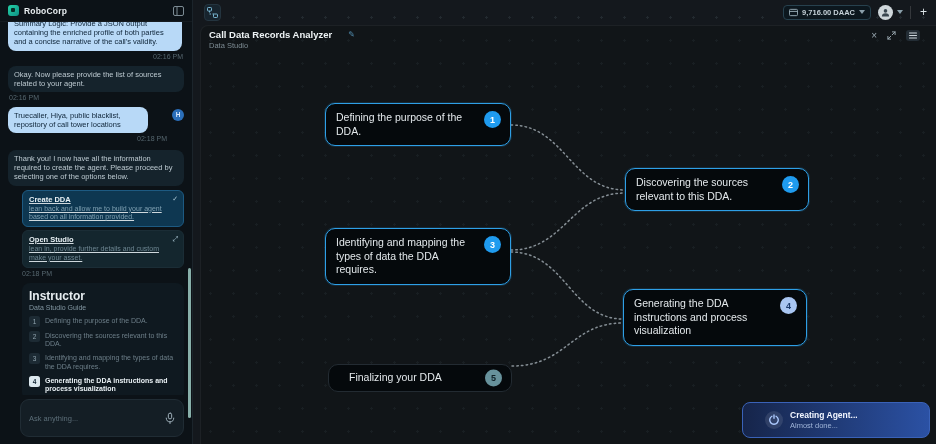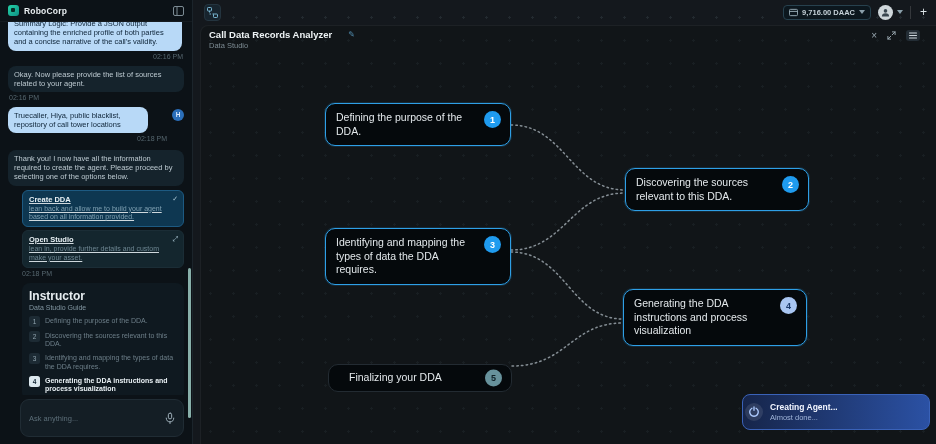--- a/index.html
+++ b/index.html
@@ -84,21 +84,21 @@
   .node-label { font-size:10.5px; line-height:1.3; color:#e3e8eb; display:block; }
   .node-badge { position:absolute; top:7px; right:9px; width:17px; height:17px; border-radius:50%; background:#1f9bef; color:#fff; font-size:9px; font-weight:bold; display:flex; align-items:center; justify-content:center; }
   .node.n1 { left:132px; top:103px; width:186px; }
   .node.n2 { left:432px; top:168px; width:184px; }
   .node.n3 { left:132px; top:228px; width:186px; }
   .node.n4 { left:430px; top:289px; width:184px; }
   .node.n4 .node-badge { background:#a9c6f2; color:#1b3a6b; }
   .node.n5 { left:135px; top:364px; width:184px; border:1px solid #232b32; box-shadow:none; padding:6px 32px 6px 20px; }
   .node.n5 .node-badge { top:50%; transform:translateY(-50%); background:#67929c; color:#0f2127; }
 
-  .toast { position:absolute; right:6px; bottom:14px; width:188px; height:36px; border-radius:8px; background:linear-gradient(90deg,#16254a,#2b51a4); border:1px solid #3a62b8; display:flex; align-items:center; gap:7px; padding:0 2px; }
+  .toast { position:absolute; right:6px; bottom:6px; width:188px; height:36px; border-radius:8px; background:linear-gradient(90deg,#16254a,#2b51a4); border:1px solid #3a62b8; display:flex; align-items:center; gap:7px; padding:0 22px; }
   .spinner { flex:0 0 18px; width:18px; height:18px; border-radius:50%; background:rgba(255,255,255,0.10); display:flex; align-items:center; justify-content:center; }
   .toast-title { font-size:8.5px; font-weight:bold; color:#f2f6ff; }
   .toast-sub { font-size:7.5px; color:#9fb4d8; margin-top:1px; }
   svg { display:block; }
 </style>
 </head>
 <body>
 
 <div class="app">
 

